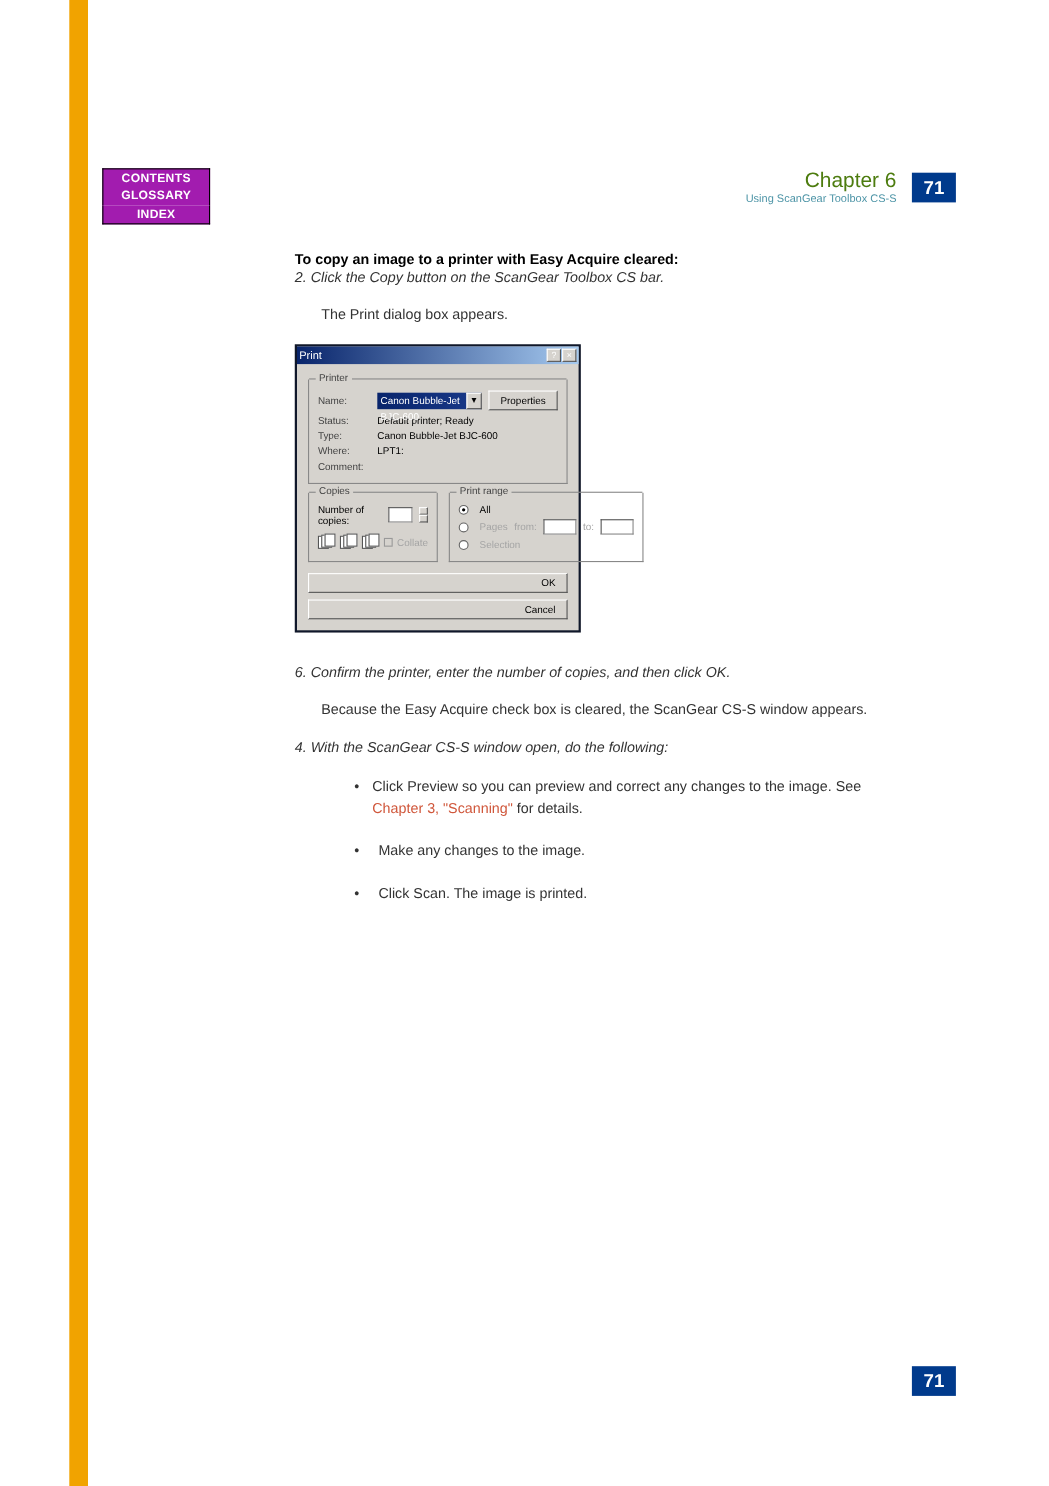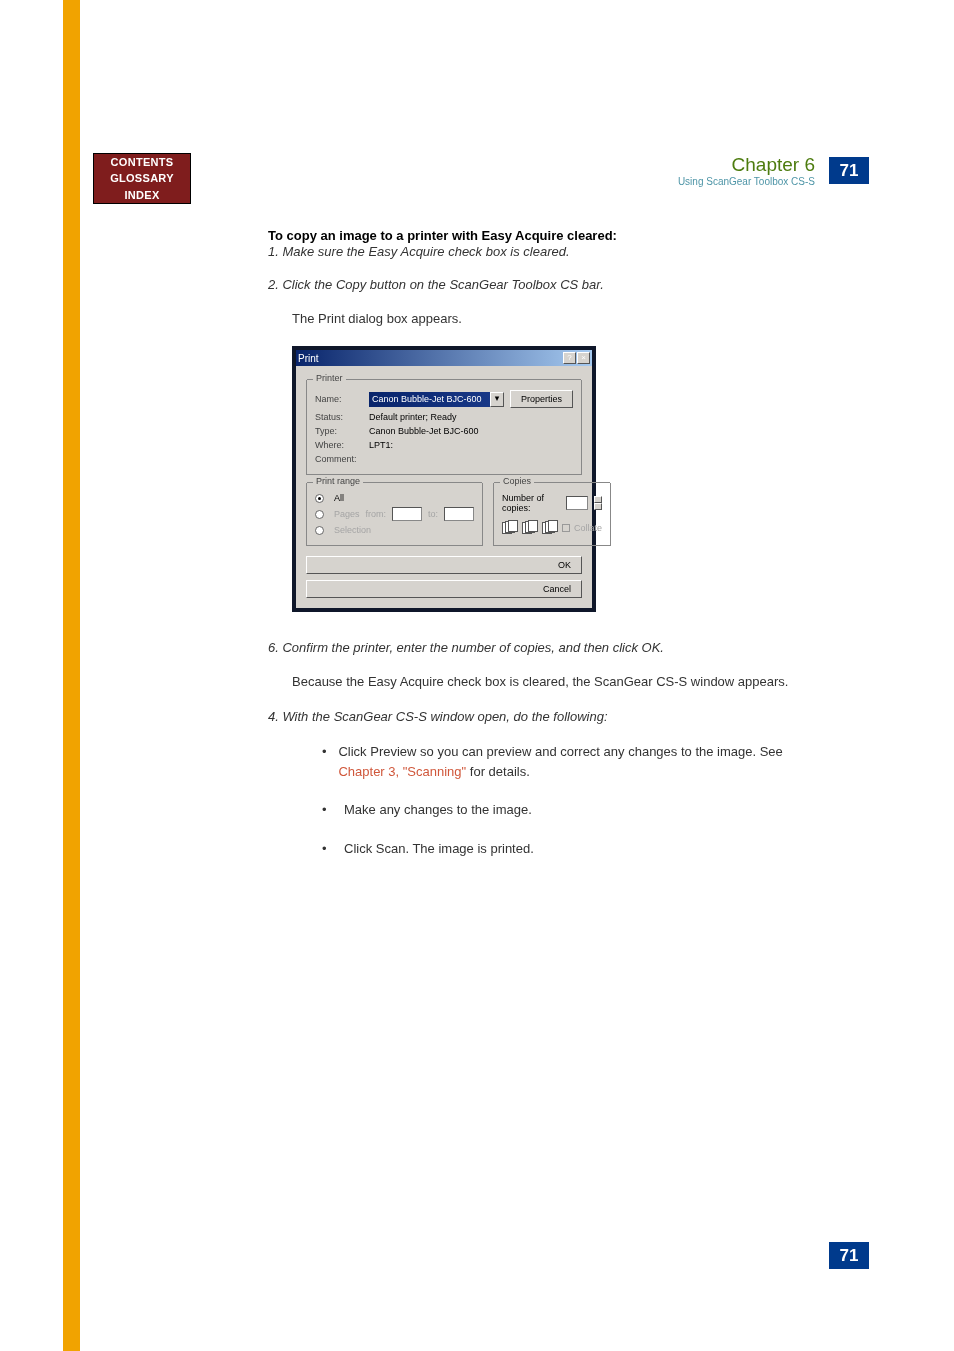--- a/index.html
+++ b/index.html
@@ -22,21 +22,21 @@
   .nav-buttons {
     position: absolute;
     left: 93px;
     top: 153px;
     display: flex;
     flex-direction: column;
   }
   .nav-btn {
     width: 98px;
     height: 17px;
-    background: #7f1d1d;
+    background: #a21caf;
     color: #fff;
     font-size: 11px;
     font-weight: bold;
     text-align: center;
     line-height: 17px;
     border-left: 1px solid #000;
     border-right: 1px solid #000;
     letter-spacing: 0.3px;
     cursor: pointer;
   }
@@ -76,23 +76,22 @@
     left: 268px;
     top: 228px;
     width: 548px;
     font-size: 13px;
     color: #333;
   }
   .heading { font-weight: 600; color: #000; margin-bottom: 1px; }
   .step { font-style: italic; margin-bottom: 18px; }
   .sub { margin-left: 24px; margin-bottom: 18px; line-height: 1.4; }
   .screenshot {
-    margin-left: 24px;
-    width: 304px;
-    border: 4px solid #0f172a;
+    width: 260px;
+    border: 2px solid #0f172a;
     background: #d6d3ce;
     font-family: Tahoma, sans-serif;
     font-size: 9px;
     color: #000;
     margin-bottom: 28px;
   }
   .ss-titlebar {
     height: 16px;
     background: linear-gradient(to right, #08246b, #a6caf0);
     color: #fff;
@@ -224,21 +223,20 @@
 <div class="chapter-header">
   <div class="chapter-text">
     <div class="chapter-num">Chapter 6</div>
     <div class="chapter-title">Using ScanGear Toolbox CS-S</div>
   </div>
   <div class="page-badge">71</div>
 </div>
 
 <div class="content">
   <div class="heading">To copy an image to a printer with Easy Acquire cleared:</div>
-  <div class="step">1. Make sure the Easy Acquire check box is cleared.</div>
   <div class="step">2. Click the Copy button on the ScanGear Toolbox CS bar.</div>
   <div class="sub">The Print dialog box appears.</div>
 
   <div class="screenshot">
     <div class="ss-titlebar">
       <span>Print</span>
       <span class="wbtns">
         <span class="wbtn">?</span>
         <span class="wbtn">×</span>
       </span>
@@ -265,72 +263,72 @@
           </div>
         <div class="row">
             <span class="lbl">Where:</span>
             <span>LPT1:</span>
           </div>
         <div class="row">
             <span class="lbl">Comment:</span>
           </div>
       </div>
       <div class="two-col">
+        <div class="gbox half">
+          <div class="gbox-line"></div>
+          <div class="gbox-label">Copies</div>
+          <div class="row">
+            <span>Number of copies:</span>
+            <span style="flex:1"></span>
+            <span class="numfield"></span>
+            <span class="spin">
+                <div></div>
+                <div></div>
+              </span>
+          </div>
+          <div class="collate ghost">
+            <span class="collate-pages">
+                <span class="cp"></span>
+                <span class="cp"></span>
+                <span class="cp"></span>
+              </span>
+            <span class="collate-pages">
+                <span class="cp"></span>
+                <span class="cp"></span>
+                <span class="cp"></span>
+              </span>
+            <span class="collate-pages">
+                <span class="cp"></span>
+                <span class="cp"></span>
+                <span class="cp"></span>
+              </span>
+            <span style="width:8px; height:8px; border:1px solid #999; display:inline-block;"></span>
+            <span>Collate</span>
+          </div>
+        </div>
         <div class="gbox half">
           <div class="gbox-line"></div>
           <div class="gbox-label">Print range</div>
           <div class="row">
               <span class="radio checked"></span>
               <span>All</span>
             </div>
           <div class="row ghost">
             <span class="radio"></span>
             <span>Pages</span>
             <span>from:</span>
               <span class="numfield"></span>
             <span>to:</span>
               <span class="numfield"></span>
           </div>
           <div class="row ghost">
               <span class="radio"></span>
               <span>Selection</span>
             </div>
         </div>
-        <div class="gbox half">
-          <div class="gbox-line"></div>
-          <div class="gbox-label">Copies</div>
-          <div class="row">
-            <span>Number of copies:</span>
-            <span style="flex:1"></span>
-            <span class="numfield"></span>
-            <span class="spin">
-                <div></div>
-                <div></div>
-              </span>
-          </div>
-          <div class="collate ghost">
-            <span class="collate-pages">
-                <span class="cp"></span>
-                <span class="cp"></span>
-                <span class="cp"></span>
-              </span>
-            <span class="collate-pages">
-                <span class="cp"></span>
-                <span class="cp"></span>
-                <span class="cp"></span>
-              </span>
-            <span class="collate-pages">
-                <span class="cp"></span>
-                <span class="cp"></span>
-                <span class="cp"></span>
-              </span>
-            <span style="width:8px; height:8px; border:1px solid #999; display:inline-block;"></span>
-            <span>Collate</span>
-          </div>
-        </div>
       </div>
       <div class="btn-row">
         <span class="btn3d" style="min-width:56px">OK</span>
         <span class="btn3d" style="min-width:56px">Cancel</span>
       </div>
     </div>
   </div>
 
   <div class="step">6. Confirm the printer, enter the number of copies, and then click OK.</div>
   <div class="sub">Because the Easy Acquire check box is cleared, the ScanGear CS-S window appears.</div>

